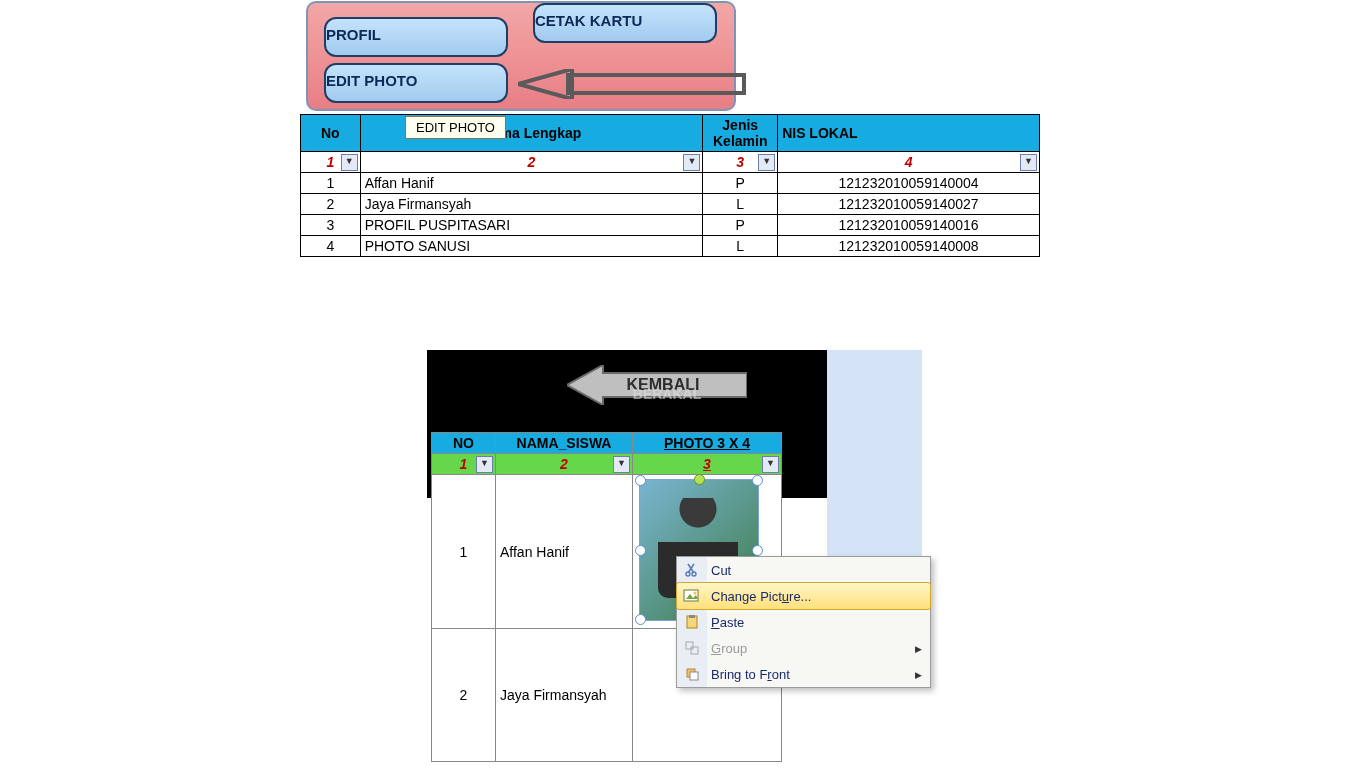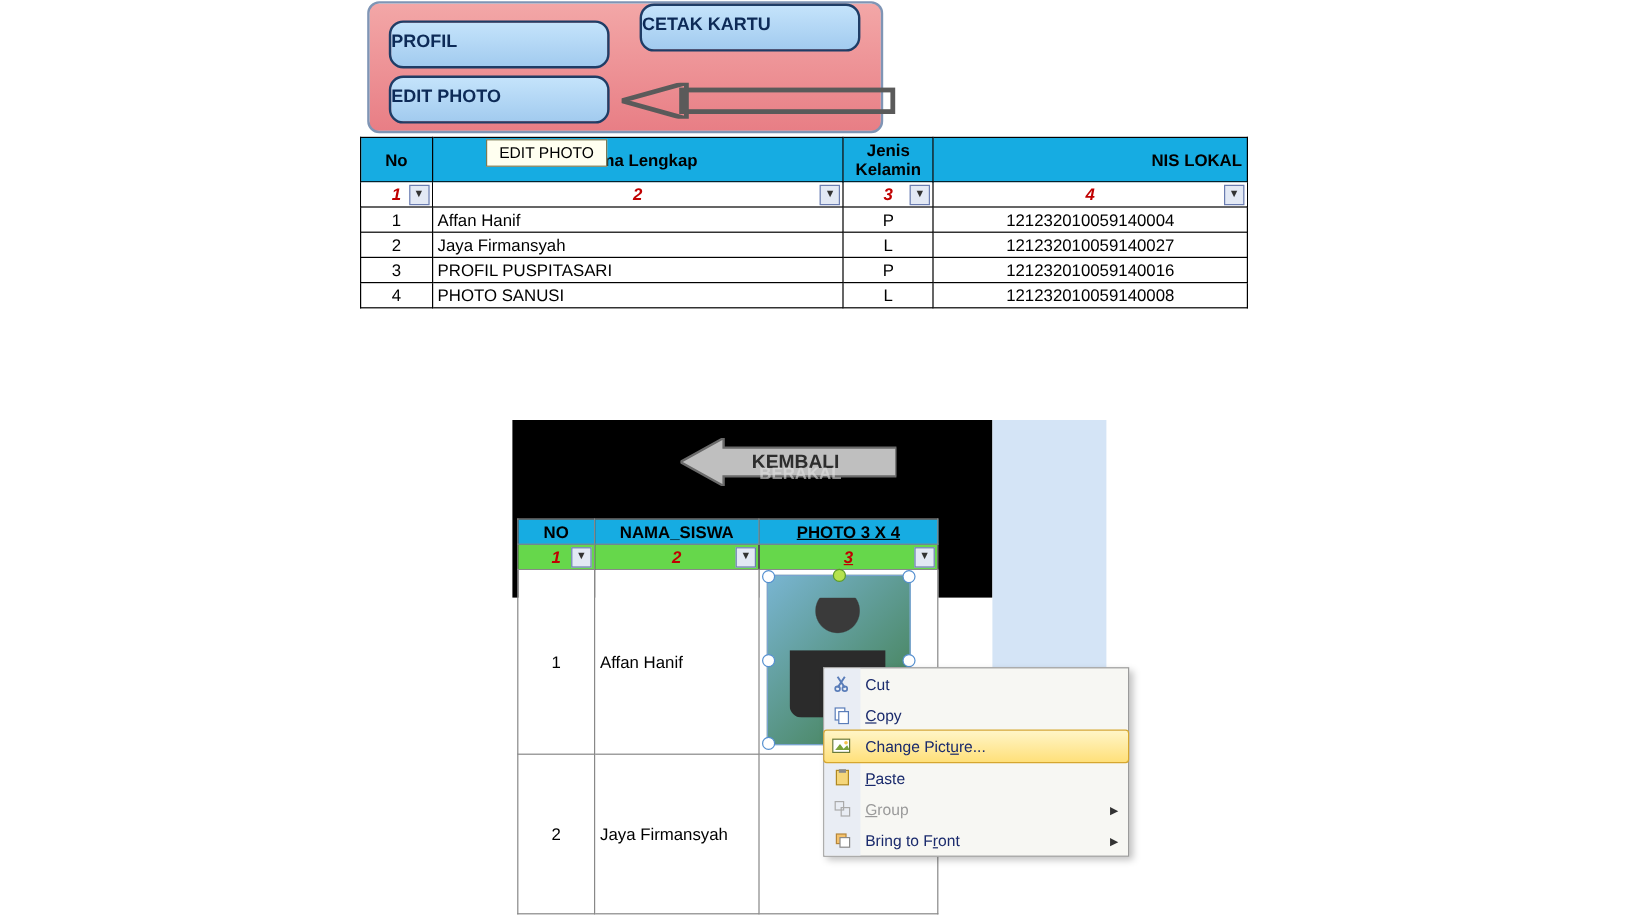--- a/index.html
+++ b/index.html
@@ -65,21 +65,21 @@
   }
   .xl-table thead th {
     background:#16ace2;
     font-weight: bold;
     text-align: center;
     vertical-align: middle;
   }
   .xl-table .col-no    { width: 50px; text-align:center;}
   .xl-table .col-nama  { width: 330px; }
   .xl-table .col-jk    { width: 65px;  text-align:center;}
-  .xl-table .col-nis   { width: 250px; text-align:right;}
+  .xl-table .col-nis   { width: 250px; text-align:left;}
   .xl-table .filter-row td {
     position: relative;
     font-style: italic;
     font-weight: bold;
     color:#c00000;
     text-align:center;
     background:#ffffff;
   }
   .drop {
     position:absolute;
@@ -197,21 +197,21 @@
   .h-tr{right:-5px;top:-5px}
   .h-ml{left:-5px;top:calc(50% - 5px)}
   .h-mr{right:-5px;top:calc(50% - 5px)}
   .h-bl{left:-5px;bottom:-5px}
   .h-bm{left:calc(50% - 5px);bottom:-5px}
   .h-br{right:-5px;bottom:-5px}
 
   
   .ctxmenu{
     position:absolute;
-    left:259px; top:206px;
+    left:249px; top:206px;
     width:253px;
     background:#f7f7f3;
     border:1px solid #9b9b9b;
     box-shadow:3px 3px 6px rgba(0,0,0,0.25);
     font-size:13px;
     z-index:20;
   }
   .ctxmenu .mi{
     display:flex;
     align-items:center;
@@ -353,29 +353,20 @@
     <div class="stripe"></div>
     <div class="mi">
       <span class="ico">
         <svg width="16" height="16" viewBox="0 0 16 16">
             <path d="M4 2l6 9M10 2l-6 9" stroke="#5a7db9" stroke-width="1.6" fill="none"></path>
             <circle cx="4" cy="12" r="2" fill="none" stroke="#5a7db9" stroke-width="1.4"></circle>
             <circle cx="10" cy="12" r="2" fill="none" stroke="#5a7db9" stroke-width="1.4"></circle>
           </svg>
       </span>
       <span class="lbl"><span>Cut</span></span>
-    </div>
-    <div class="mi">
-      <span class="ico">
-        <svg width="16" height="16" viewBox="0 0 16 16">
-            <rect x="2" y="2" width="8" height="10" fill="#fff" stroke="#5a7db9"></rect>
-            <rect x="5" y="5" width="8" height="10" fill="#fff" stroke="#5a7db9"></rect>
-          </svg>
-      </span>
-      <span class="lbl"><span class="ul">C</span>opy</span>
     </div>
     <div class="mi hot">
       <span class="ico">
         <svg width="18" height="18" viewBox="0 0 18 18">
             <rect x="1" y="3" width="14" height="11" fill="#fff" stroke="#6a7a3a"></rect>
             <polygon points="3,12 7,7 10,11 13,8 15,12" fill="#7aa23a"></polygon>
             <circle cx="12" cy="6" r="1.5" fill="#f5c24e"></circle>
           </svg>
       </span>
       <span class="lbl">Change Pict<span class="ul">u</span>re...</span>

